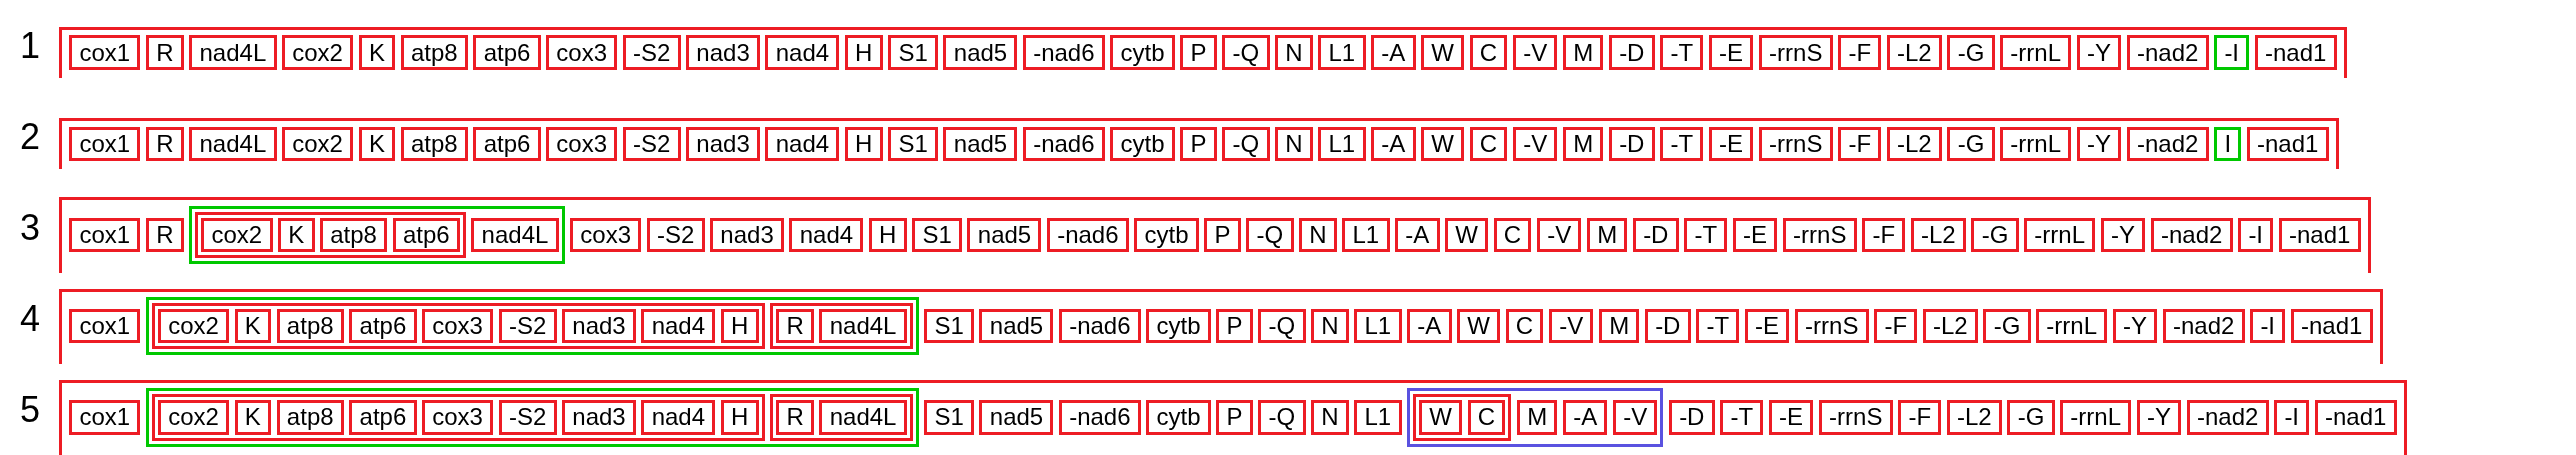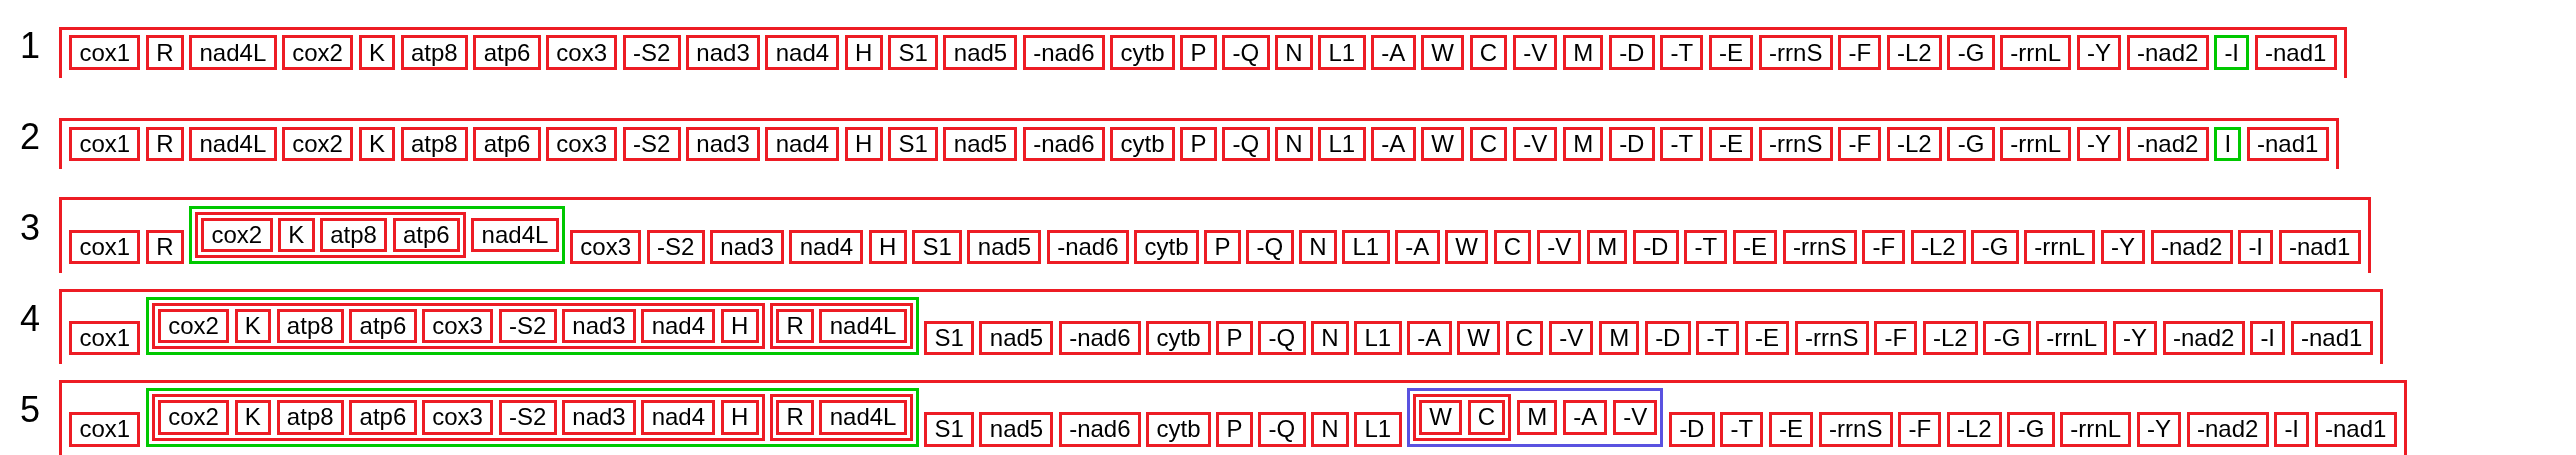--- a/index.html
+++ b/index.html
@@ -10,21 +10,21 @@
     width:2576px;height:456px;display:flex;flex-direction:column;
     font-family:"Liberation Sans", sans-serif;color:var(--ink);background:var(--bg);
     overflow:hidden;
   }
   .row{flex:1 1 0;display:flex;align-items:center;}
   .row-label{
     flex:none;width:42px;margin-left:9px;margin-right:7.9px;
     font-size:36px;line-height:1;text-align:center;color:var(--ink);
   }
   .frame{
-    display:flex;align-items:flex-end;gap:5.4px;
+    display:flex;align-items:center;gap:5.4px;
     padding:5.4px 7.3px 8.5px 7.3px;
     border:3px solid var(--red);border-bottom:none;
     background:var(--bg);
     margin-top:14px;
   }
   .gene{
     border:3px solid var(--red);
     padding:1.2px 7.3px;font-size:24px;line-height:1.08;
     background:var(--bg);white-space:nowrap;
   }

